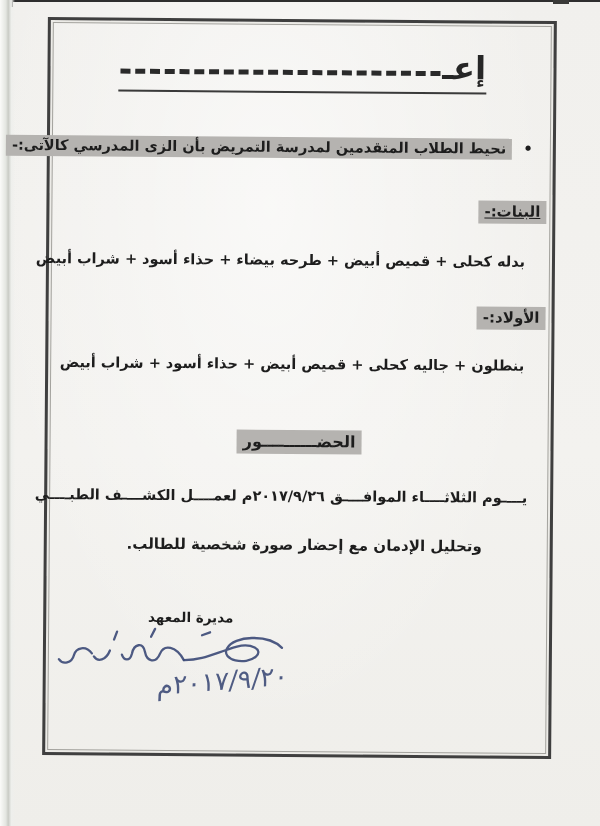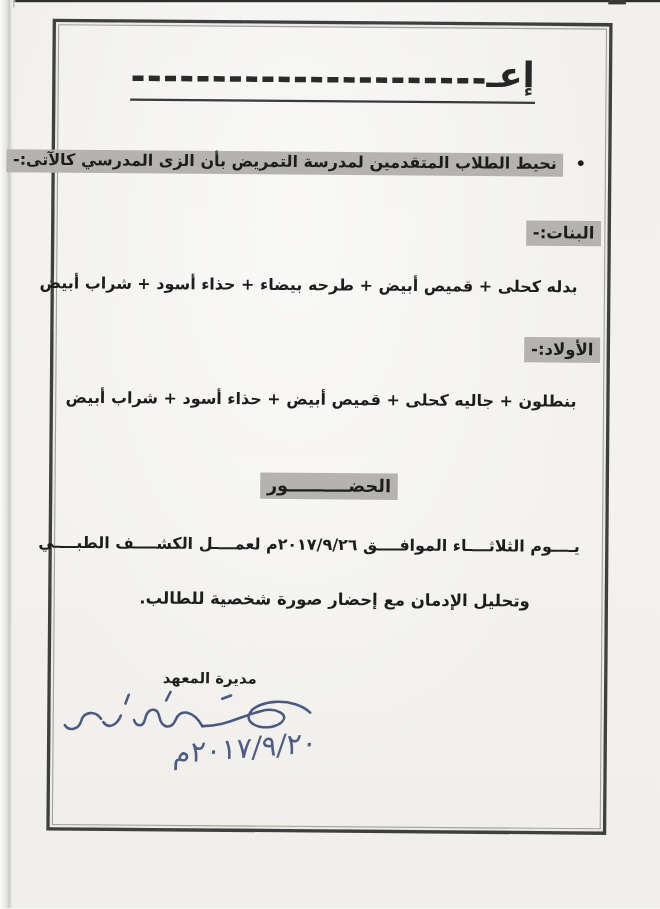--- a/index.html
+++ b/index.html
@@ -38,21 +38,21 @@
     display:flex;align-items:stretch;direction:rtl;
     border-bottom:2px solid #3a3a3a;padding-bottom:6px;
     font-size:32px;font-weight:bold;color:#262626;
   }
   .title .t-part{line-height:1.1;}
   .title .dashes{flex:1 1 auto;align-self:flex-end;border-bottom:5px dashed #2a2a2a;margin:0 2px 10px 2px;}
   .hl{background:var(--highlight);padding:2px 6px 3px 6px;}
   .line{font-weight:bold;color:var(--ink);}
   .notice{top:116px;right:20px;font-size:14.5px;}
   .notice .bullet{margin-left:6px;font-size:15px;}
-  .g-head{top:179px;right:6px;font-size:15px;}
+  .g-head{top:179px;right:6px;font-size:15px;text-decoration:underline;}
   .g-items{top:230px;right:27px;font-size:14.5px;}
   .b-head{top:285px;right:6px;font-size:15px;text-align:center;}
   .b-items{top:334px;right:27px;font-size:14.5px;}
   .attend{top:410px;left:0;width:100%;text-align:center;font-size:16px;}
   .date1{top:466px;right:23px;font-size:14.5px;}
   .date2{top:514px;right:68px;font-size:15px;}
   
   .sig{top:588px;left:8px;width:235px;direction:rtl;}
   .sig-title{font-size:13.5px;font-weight:bold;text-align:center;padding-left:38px;}
   .sig-scribble{display:block;margin-top:2px;}

